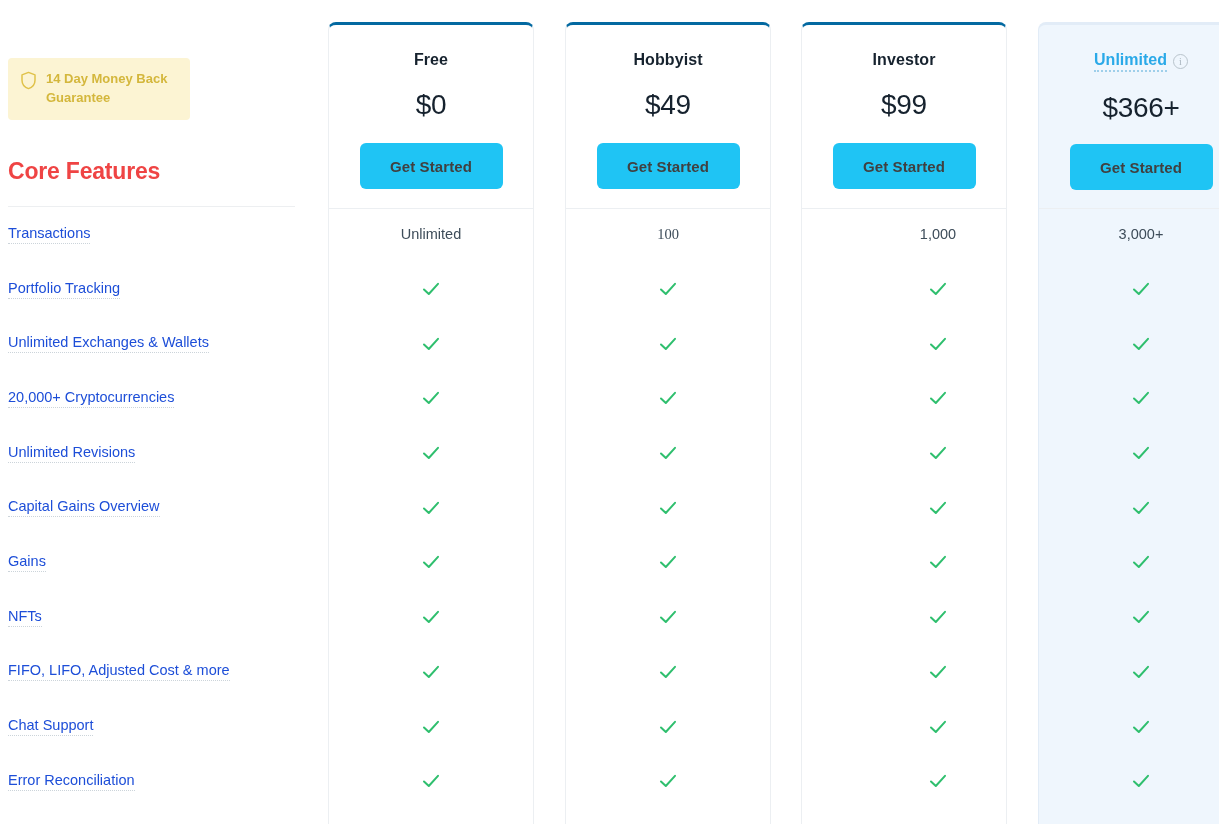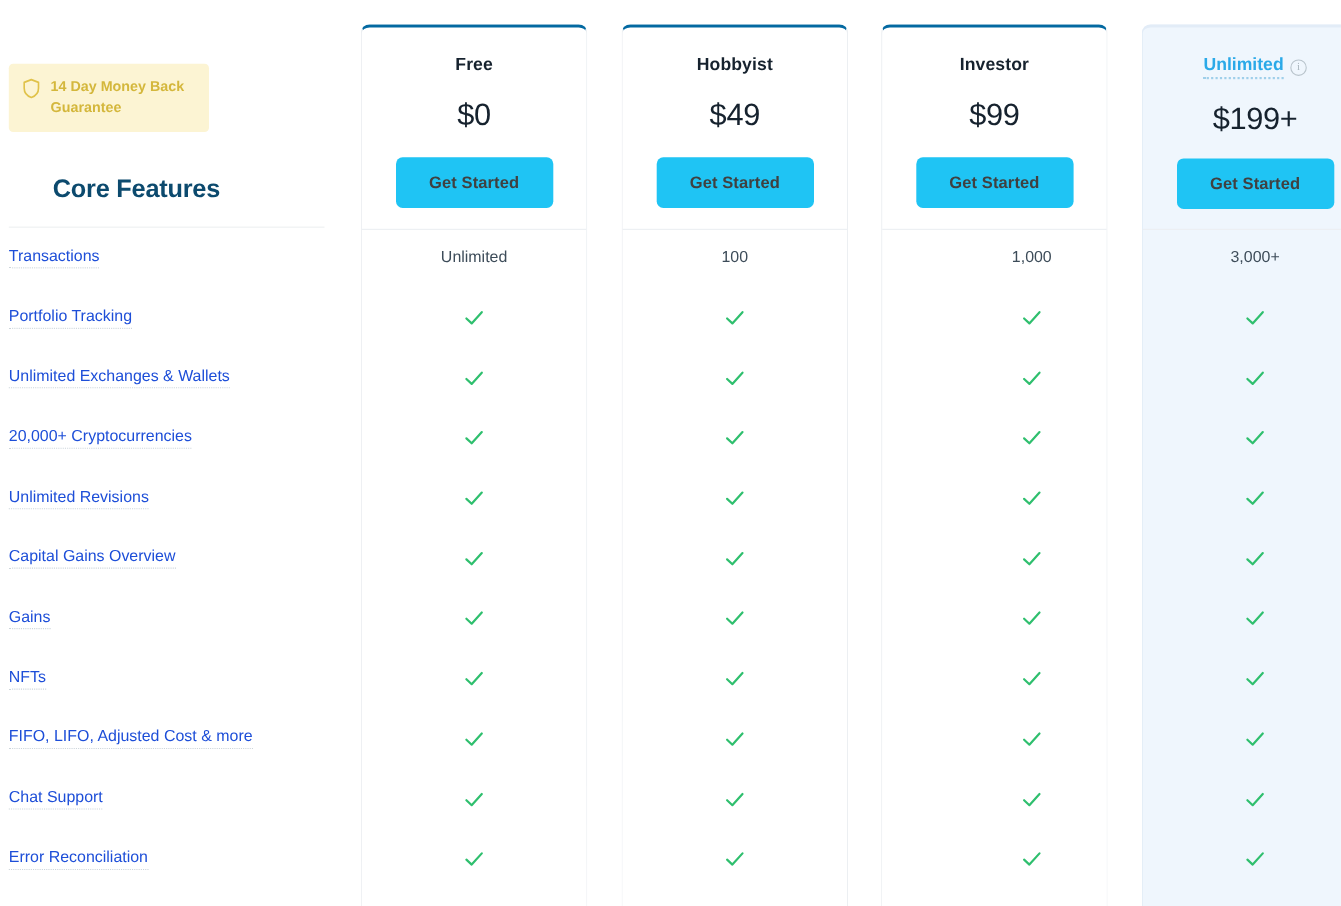--- a/index.html
+++ b/index.html
@@ -154,23 +154,22 @@
     color: #d4b73c;
     line-height: 1.45;
   }
 
   .section-title {
     position: absolute;
     left: 8px;
     top: 158px;
     font-size: 23px;
     font-weight: bold;
-    color: #0c4a6e;
+    color: #ef4444;
     letter-spacing: -.2px;
-    margin-left: 40px;
   }
 
   .section-rule {
     position: absolute;
     left: 8px;
     top: 206px;
     width: 287px;
     height: 1px;
     background: #edeff1;
   }
@@ -204,21 +203,21 @@
   .cell {
     position: absolute;
     width: 206px;
     display: flex;
     align-items: center;
     justify-content: center;
     height: 54.7px;
   }
 
   .cell[data-col="0"] { left: 328px; }
-  .cell[data-col="1"] { left: 565px; }
+  .cell[data-col="1"] { left: 565px; font-family: Liberation Serif, serif; }
   .cell[data-col="2"] { left: 835px; }
   .cell[data-col="3"] { left: 1038px; }
 
   .cell-text {
     font-size: 14.5px;
     color: #3d4c59;
   }
 
   .check-icon { display: block; }
 </style>
@@ -248,21 +247,21 @@
           <div class="plan-price">$99</div>
           <button class="cta-button">Get Started</button>
         </div>
       </div>
       <div class="plan-col featured" data-col="3">
         <div class="plan-head">
           <div class="plan-name-featured">
             <span class="nm">Unlimited</span>
             <span class="info-icon">i</span>
           </div>
-          <div class="plan-price">$199+</div>
+          <div class="plan-price">$366+</div>
           <button class="cta-button">Get Started</button>
         </div>
       </div>
     </div>
 
   <div class="left-col">
 
     <div class="guarantee-badge">
       <span class="shield-icon">
         <svg width="17" height="19" viewBox="0 0 17 19" fill="none">

